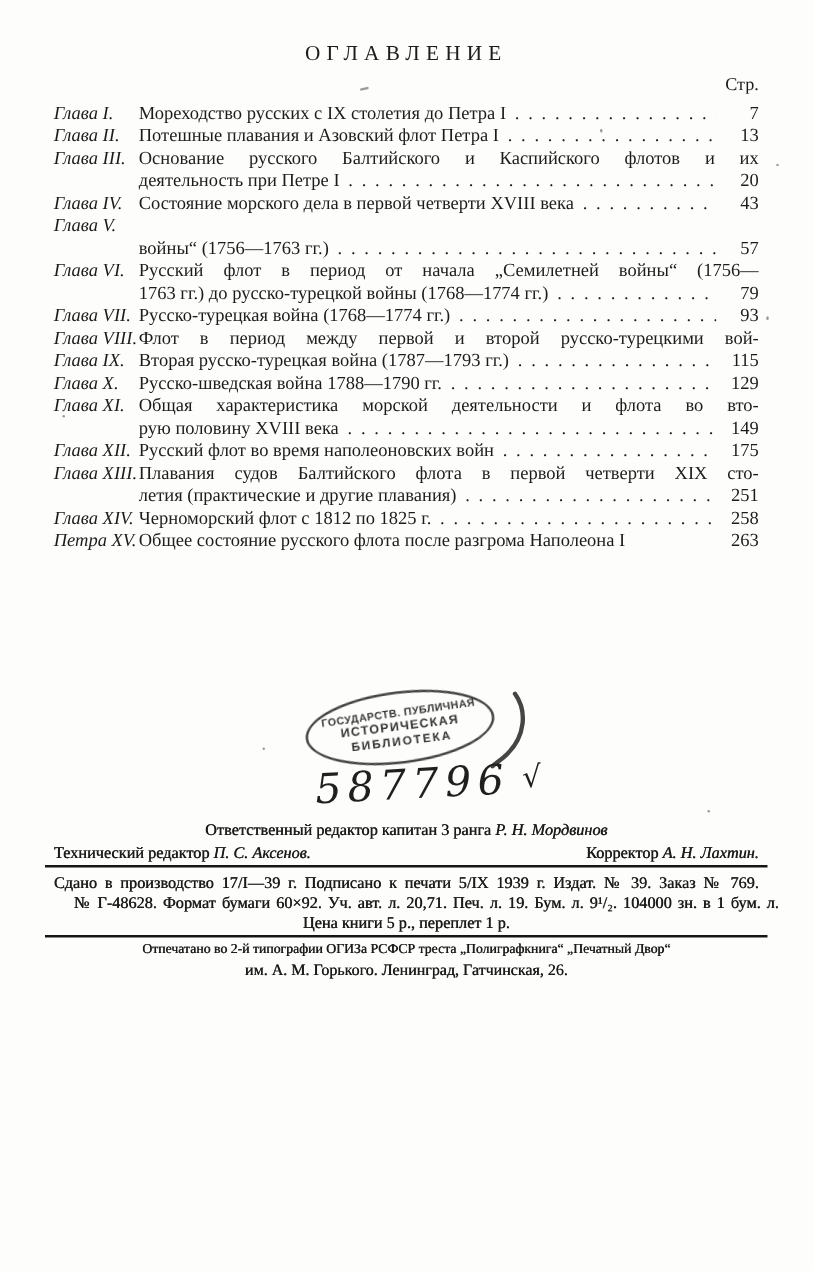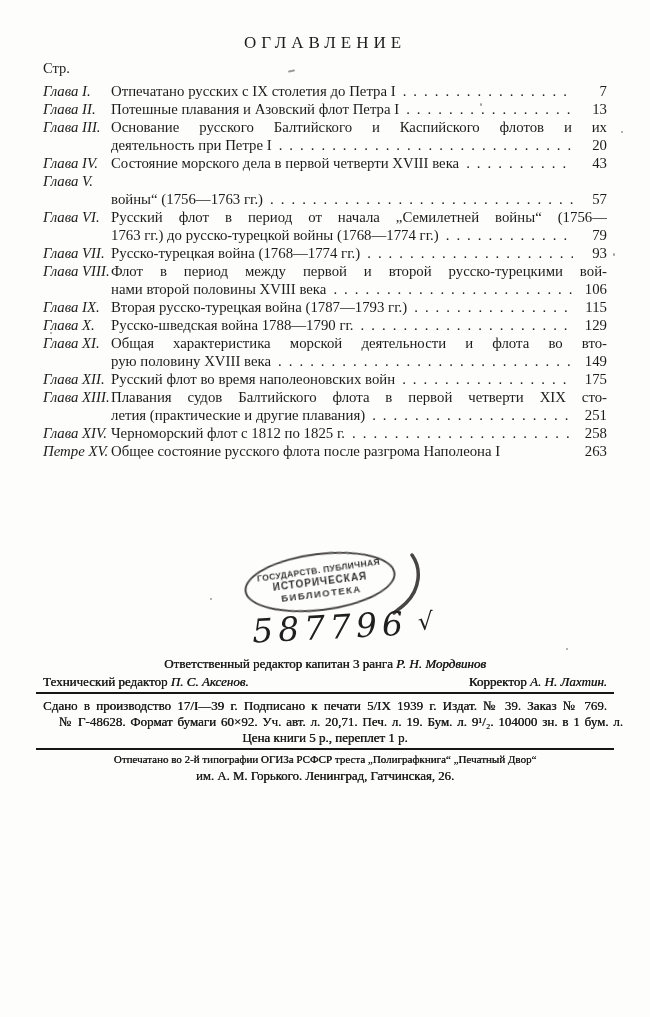--- a/index.html
+++ b/index.html
@@ -11,21 +11,21 @@
     color:#1c1c1c;
     overflow:hidden;
   }
   .page-title {
     position:absolute; top:33px; left:43px; width:564px;
     text-align:center; font-size:17px; letter-spacing:5px;
     font-weight:normal;
   }
   .str-header {
     position:absolute; top:60px; left:43px; width:564px;
-    text-align:left; font-size:14.5px;
+    text-align:right; font-size:14.5px;
   }
   .toc {
     position:absolute; top:82px; left:43px; width:564px;
     font-size:14.8px; line-height:18px;
   }
   .toc-line { display:flex; align-items:baseline; height:18px; }
   .chap { width:68px; flex:none; font-style:italic; white-space:nowrap; }
   .text { white-space:nowrap; }
   .text.just {
     flex:1; white-space:normal; text-align:justify; text-align-last:justify;
@@ -92,21 +92,21 @@
 </head>
 <body>
 
 <h1 class="page-title">ОГЛАВЛЕНИЕ</h1>
 <div class="str-header">Стр.</div>
 
 <div class="toc">
     <div class="toc-entry">
       <div class="toc-line">
         <span class="chap">Глава I.</span>
-        <span class="text">Отпечатано русских с IX столетия до Петра I</span>
+        <span class="text">Мореходство русских с IX столетия до Петра I</span>
         <span class="leader"></span>
         <span class="page-num">7</span>
       </div>
     </div>
     <div class="toc-entry">
       <div class="toc-line">
         <span class="chap">Глава II.</span>
         <span class="text">Потешные плавания и Азовский флот Петра I</span>
         <span class="leader"></span>
         <span class="page-num">13</span>
@@ -161,26 +161,20 @@
         <span class="text">Русско-турецкая война (1768—1774 гг.)</span>
         <span class="leader"></span>
         <span class="page-num">93</span>
       </div>
     </div>
     <div class="toc-entry">
       <div class="toc-line">
         <span class="chap">Глава VIII.</span>
         <span class="text just">Флот в период между первой и второй русско-турецкими вой-</span>
       </div>
-      <div class="toc-line">
-        <span class="chap"></span>
-        <span class="text">нами второй половины XVIII века</span>
-        <span class="leader"></span>
-        <span class="page-num">106</span>
-      </div>
     </div>
     <div class="toc-entry">
       <div class="toc-line">
         <span class="chap">Глава IX.</span>
         <span class="text">Вторая русско-турецкая война (1787—1793 гг.)</span>
         <span class="leader"></span>
         <span class="page-num">115</span>
       </div>
     </div>
     <div class="toc-entry">
@@ -226,21 +220,21 @@
     <div class="toc-entry">
       <div class="toc-line">
         <span class="chap">Глава XIV.</span>
         <span class="text">Черноморский флот с 1812 по 1825 г.</span>
         <span class="leader"></span>
         <span class="page-num">258</span>
       </div>
     </div>
     <div class="toc-entry">
       <div class="toc-line">
-        <span class="chap">Петре XV.</span>
+        <span class="chap">Петра XV.</span>
         <span class="text">Общее состояние русского флота после разгрома Наполеона I</span>
         <span class="leader nodots"></span>
         <span class="page-num">263</span>
       </div>
     </div>
   </div>
 
 <div class="stamp-wrap">
   <div class="stamp-oval">
     <div class="stamp-l1">ГОСУДАРСТВ. ПУБЛИЧНАЯ</div>

